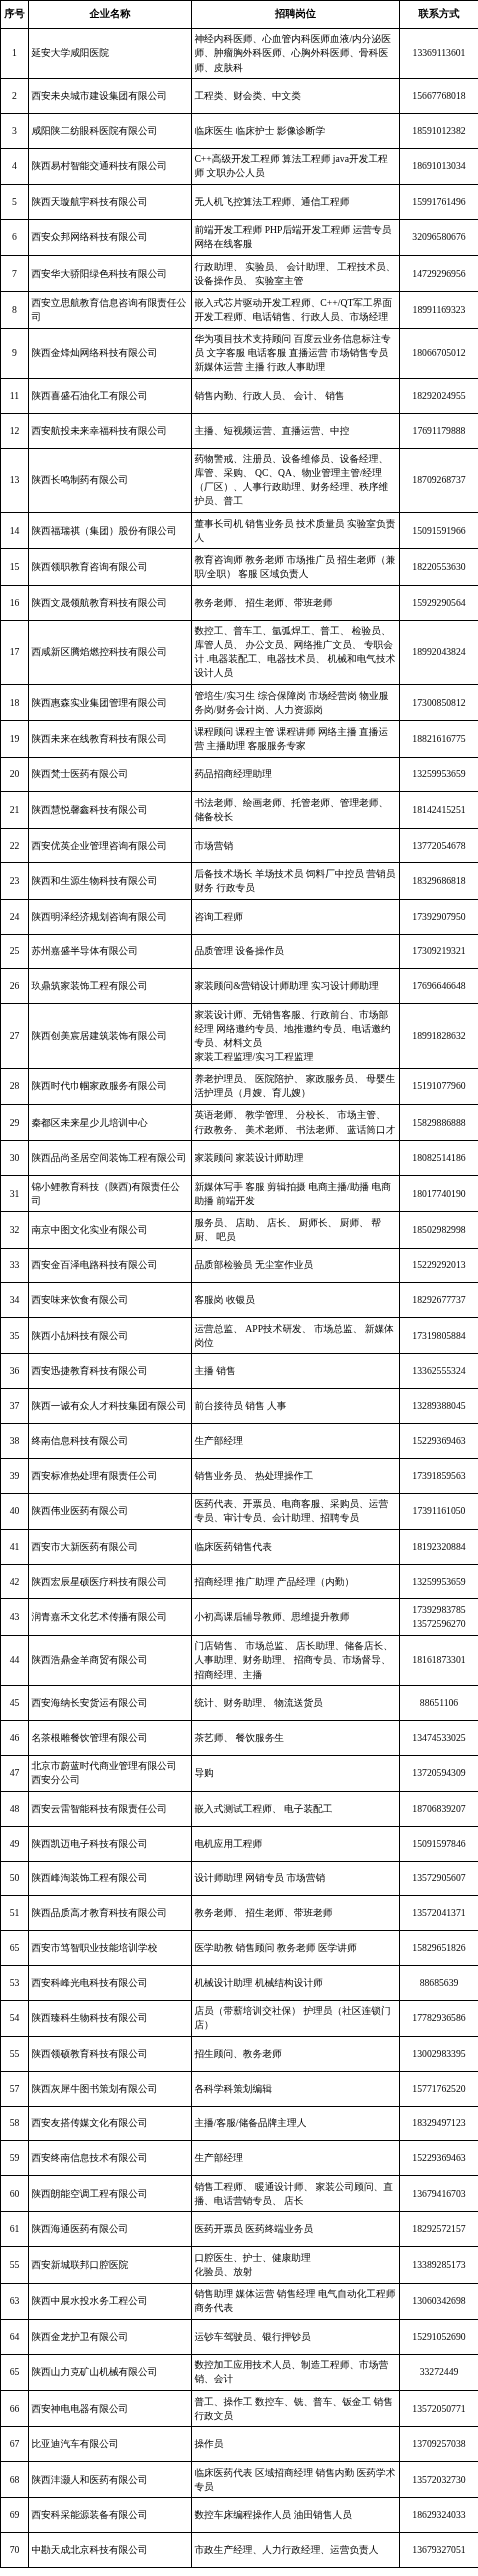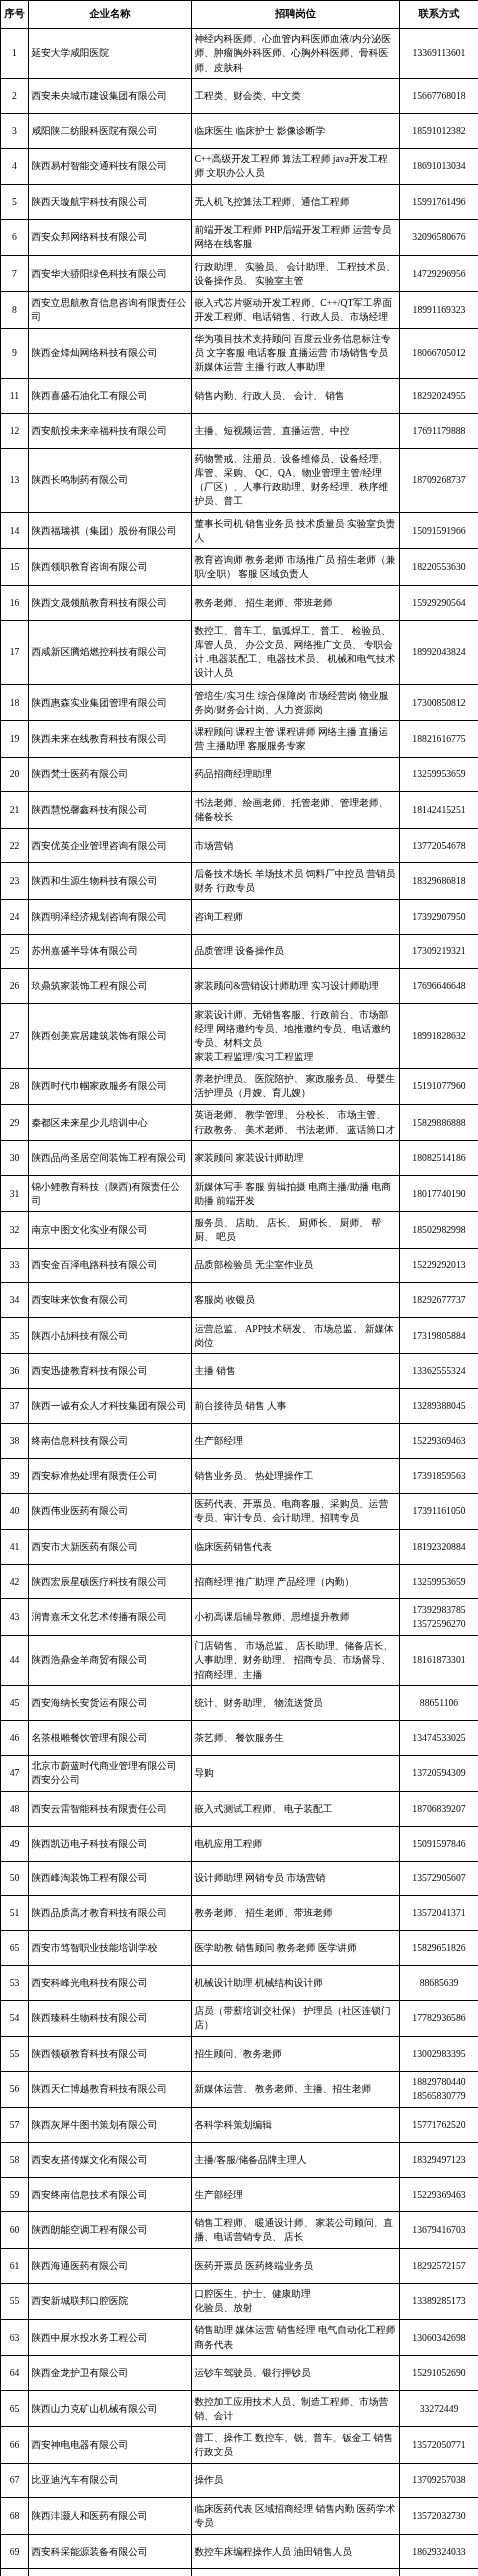--- a/index.html
+++ b/index.html
@@ -454,27 +454,20 @@
     <td class="contact-cell">17782936586</td>
   </tr>
 
   <tr class="data-row">
     <td class="no-cell">55</td>
     <td class="company-cell">陕西领硕教育科技有限公司</td>
     <td class="pos-cell">招生顾问、教务老师</td>
     <td class="contact-cell">13002983395</td>
   </tr>
 
-  <tr class="data-row">
-    <td class="no-cell">56</td>
-    <td class="company-cell">陕西天仁博越教育科技有限公司</td>
-    <td class="pos-cell">新媒体运营、 教务老师、主播、招生老师</td>
-    <td class="contact-cell">18829780440
-18565830779</td>
-  </tr>
 
   <tr class="data-row">
     <td class="no-cell">57</td>
     <td class="company-cell">陕西灰犀牛图书策划有限公司</td>
     <td class="pos-cell">各科学科策划编辑</td>
     <td class="contact-cell">15771762520</td>
   </tr>
 
   <tr class="data-row">
     <td class="no-cell">58</td>

